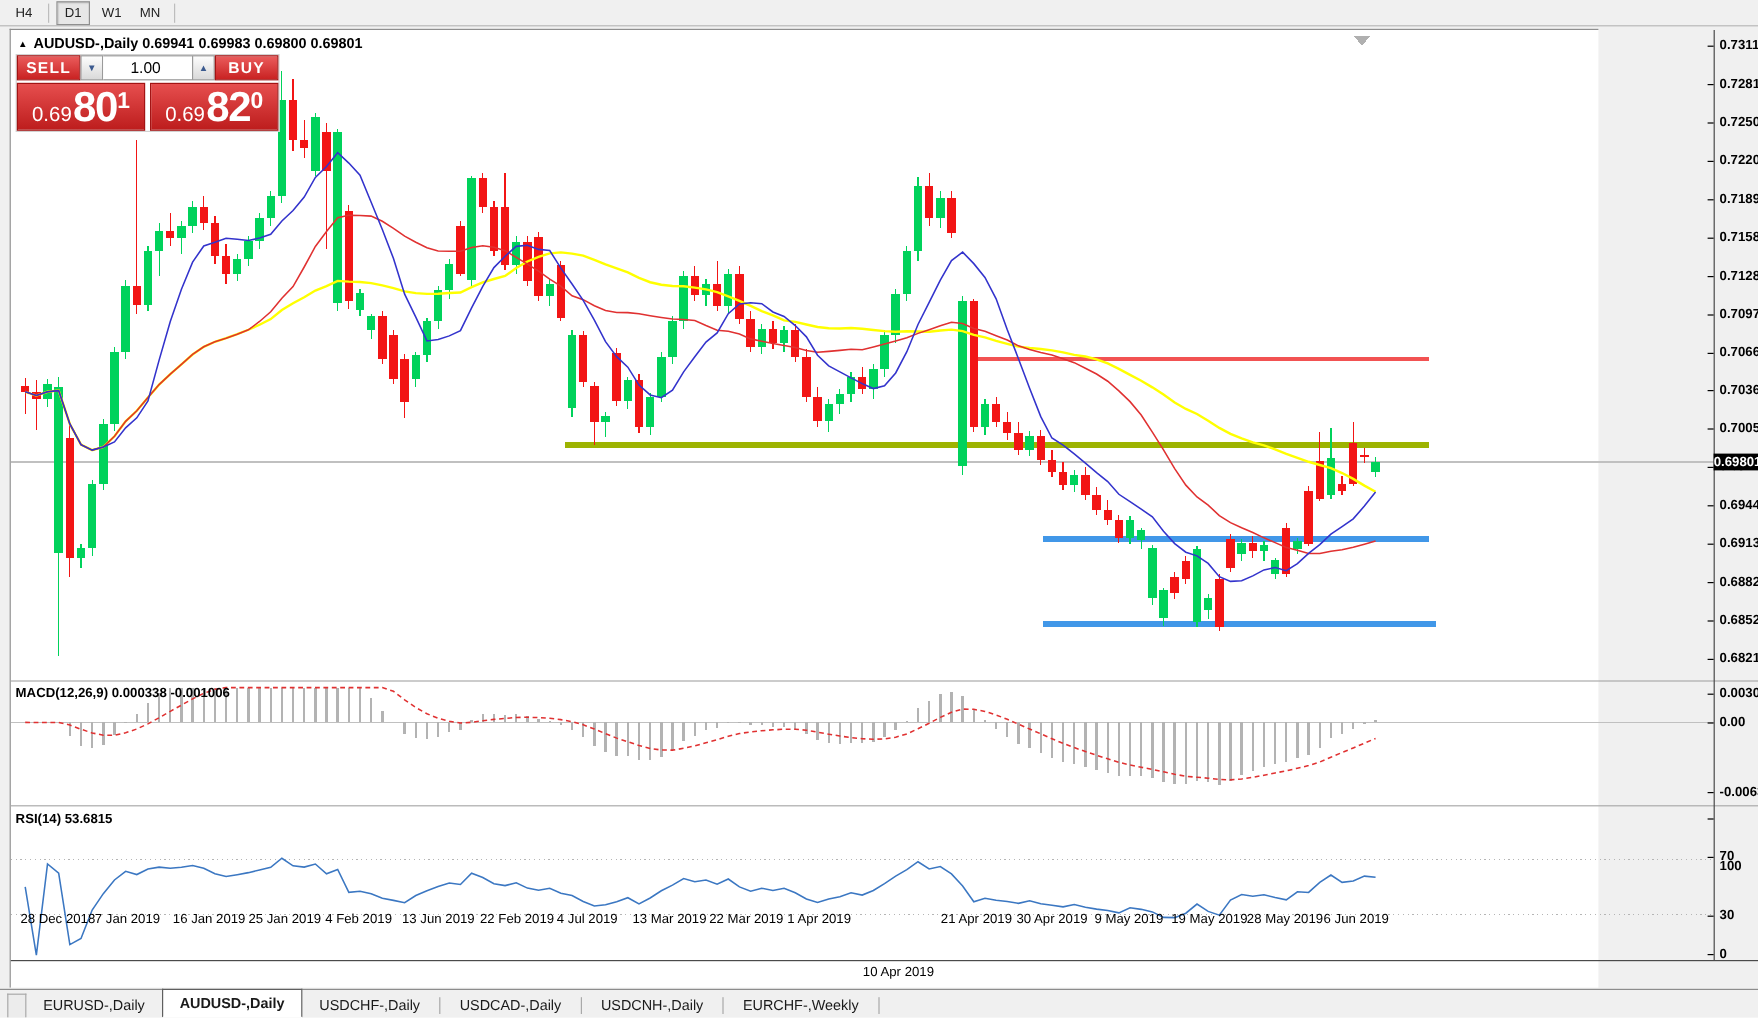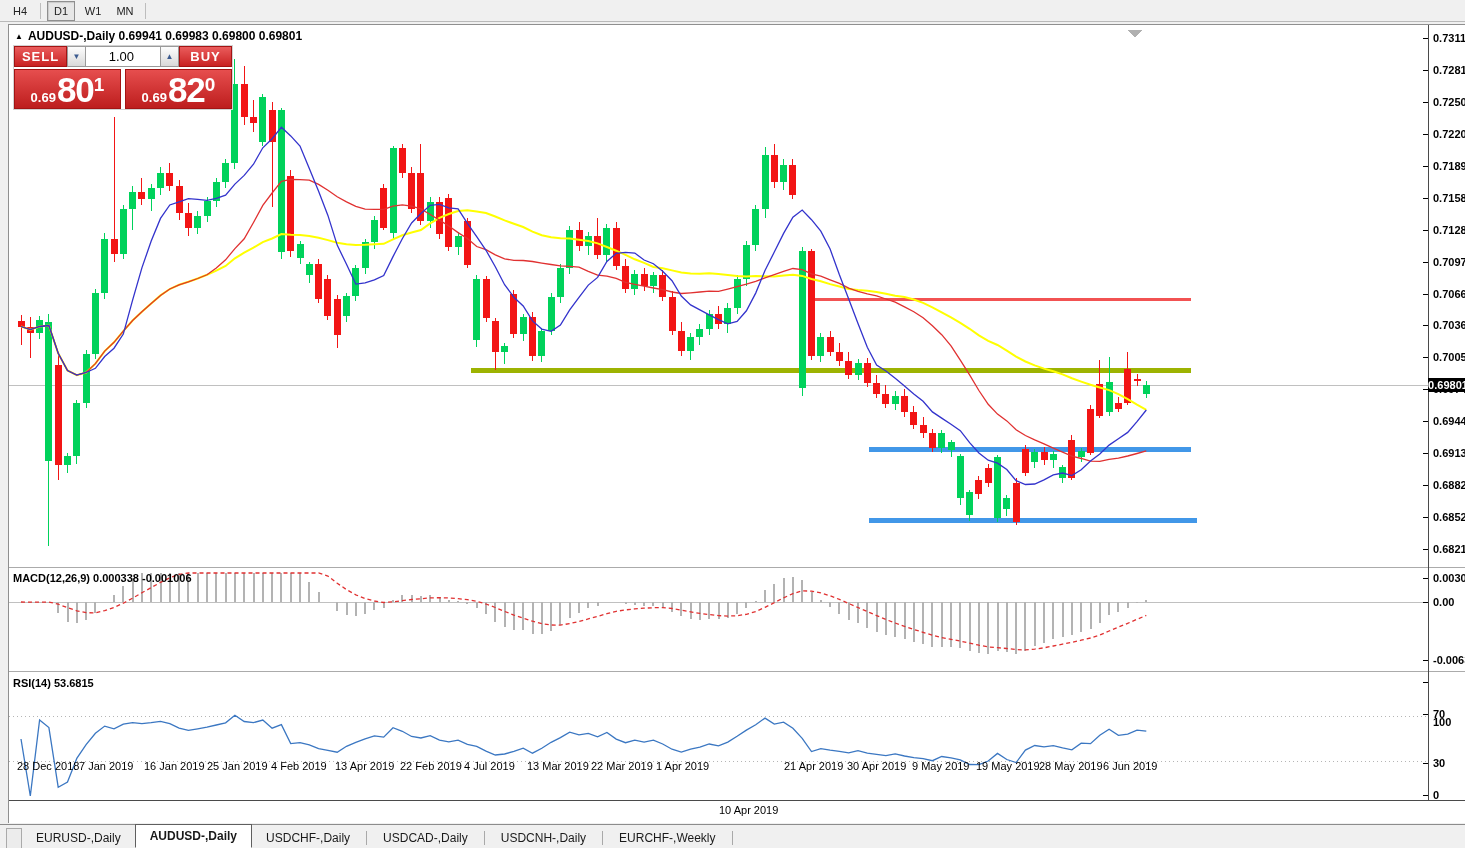--- a/index.html
+++ b/index.html
@@ -8,21 +8,21 @@
   .abs{position:absolute}
   
   #toolbar{left:0;top:0;width:1465px;height:22px;background:#f0f0f0;border-bottom:1px solid #b9b9b9;
            display:flex;align-items:center;padding-left:4px;box-sizing:border-box}
   .tf-btn{min-width:26px;height:18px;display:flex;align-items:center;justify-content:center;
           font-size:11px;color:#222;margin:0 2px;border:1px solid transparent;cursor:default}
   .tf-btn.active{background:#e7e7e7;border:1px solid #8f8f8f;box-shadow:inset 1px 1px 1px #c9c9c9}
   .tf-sep{width:1px;height:16px;background:#bdbdbd;margin:0 4px}
   
   #win{left:0;top:23px;width:1465px;height:801px;background:#f0f0f0}
-  #paper{position:absolute;left:8px;top:1px;width:1457px;height:799px;background:#ffffff;
+  #paper{position:absolute;left:8px;top:1px;width:1324px;height:799px;background:#ffffff;
          border-left:1px solid #8f8f8f;border-top:1px solid #8f8f8f;box-sizing:border-box}
   .sep-h{position:absolute;left:0;height:1px;background:#ababab}
   #axis-vline{position:absolute;left:1419px;top:0;width:1px;height:775px;background:#4a4a4a}
   .axlabel{position:absolute;left:1424px;font-size:11px;font-weight:bold;color:#000;white-space:nowrap}
   .axtick{position:absolute;left:1414px;width:5px;height:1px;background:#000}
   .datelabel{position:absolute;top:735px;font-size:11px;color:#000;white-space:nowrap}
   #pricetag{position:absolute;left:1419px;width:40px;height:14px;background:#000;color:#fff;
             font-size:11px;font-weight:bold;text-align:center;line-height:14px;z-index:6}
   
   #symline{position:absolute;left:6px;top:4px;font-size:12px;font-weight:bold;color:#000;z-index:5}
@@ -35,21 +35,21 @@
   .tp-btn{width:53px;background:linear-gradient(#ea5c5c,#c92222);border:1px solid #a31414;color:#fff;
           font-size:13px;font-weight:bold;display:flex;align-items:center;justify-content:center;
           letter-spacing:1px;cursor:pointer;box-sizing:border-box}
   .tp-spin{width:19px;background:linear-gradient(#fdfdfd,#d9d9d9);border:1px solid #9a9a9a;color:#3b5a8f;
            font-size:8px;display:flex;align-items:center;justify-content:center;cursor:pointer;box-sizing:border-box}
   #tp-vol{flex:1;border:1px solid #9a9a9a;border-left:none;border-right:none;background:#fff;color:#000;
           font-size:13px;display:flex;align-items:center;justify-content:flex-end;padding-right:26px;box-sizing:border-box}
   #tp-row2{display:flex;height:40px;margin-top:2px}
   .tp-tile{flex:1;background:linear-gradient(#e64e4e,#bd1d1d);border:1px solid #a31414;color:#fff;
            display:flex;align-items:baseline;justify-content:center;cursor:pointer;box-sizing:border-box;padding-top:1px}
-  .tp-tile .pfx{font-size:13px;font-weight:bold;margin-right:1px}
+  .tp-tile .pfx{font-size:17px;font-weight:normal;margin-right:1px}
   .tp-tile .big{font-size:35px;font-weight:bold;line-height:38px;letter-spacing:-1px}
   .tp-tile .sup{font-size:19px;font-weight:bold;position:relative;top:-11px}
   .tp-gap{width:4px}
   
   #tabbar{left:0;top:824px;width:1465px;height:24px;background:#f0f0f0;border-top:1px solid #8c8c8c;
           display:flex;align-items:flex-end;box-sizing:border-box}
   .tab-stub{width:14px;height:19px;border:1px solid #aaa;border-bottom:none;background:#ececec;margin-left:6px}
   .tab{padding:0 14px;height:20px;display:flex;align-items:center;font-size:12px;color:#1a1a1a;cursor:pointer;white-space:nowrap}
   .tab.active{background:#fff;border:1px solid #5f5f5f;border-bottom:1px solid #fff;font-weight:bold;height:22px}
   .tab-sep{width:1px;height:14px;background:#a9a9a9;margin:0 2px 3px 2px}
@@ -540,21 +540,21 @@
         <div class="axtick" style="top: 689px;"></div>
         <div class="axlabel" style="top: 732px;">30</div>
         <div class="axtick" style="top: 738px;"></div>
         <div class="axlabel" style="top: 764px;">0</div>
         <div class="axtick" style="top: 770px;"></div>
         <div class="datelabel" style="left: 8px;">28 Dec 2018</div>
         <div class="datelabel" style="left: 70px;">7 Jan 2019</div>
         <div class="datelabel" style="left: 135px;">16 Jan 2019</div>
         <div class="datelabel" style="left: 198px;">25 Jan 2019</div>
         <div class="datelabel" style="left: 262px;">4 Feb 2019</div>
-        <div class="datelabel" style="left: 326px;">13 Apr 2019</div>
+        <div class="datelabel" style="left: 326px;">13 Jun 2019</div>
         <div class="datelabel" style="left: 391px;">22 Feb 2019</div>
         <div class="datelabel" style="left: 455px;">4 Jul 2019</div>
         <div class="datelabel" style="left: 518px;">13 Mar 2019</div>
         <div class="datelabel" style="left: 582px;">22 Mar 2019</div>
         <div class="datelabel" style="left: 647px;">1 Apr 2019</div>
         <div class="datelabel" style="left: 710px; margin-top: 44px;">10 Apr 2019</div>
         <div class="datelabel" style="left: 775px;">21 Apr 2019</div>
         <div class="datelabel" style="left: 838px;">30 Apr 2019</div>
         <div class="datelabel" style="left: 903px;">9 May 2019</div>
         <div class="datelabel" style="left: 967px;">19 May 2019</div>

